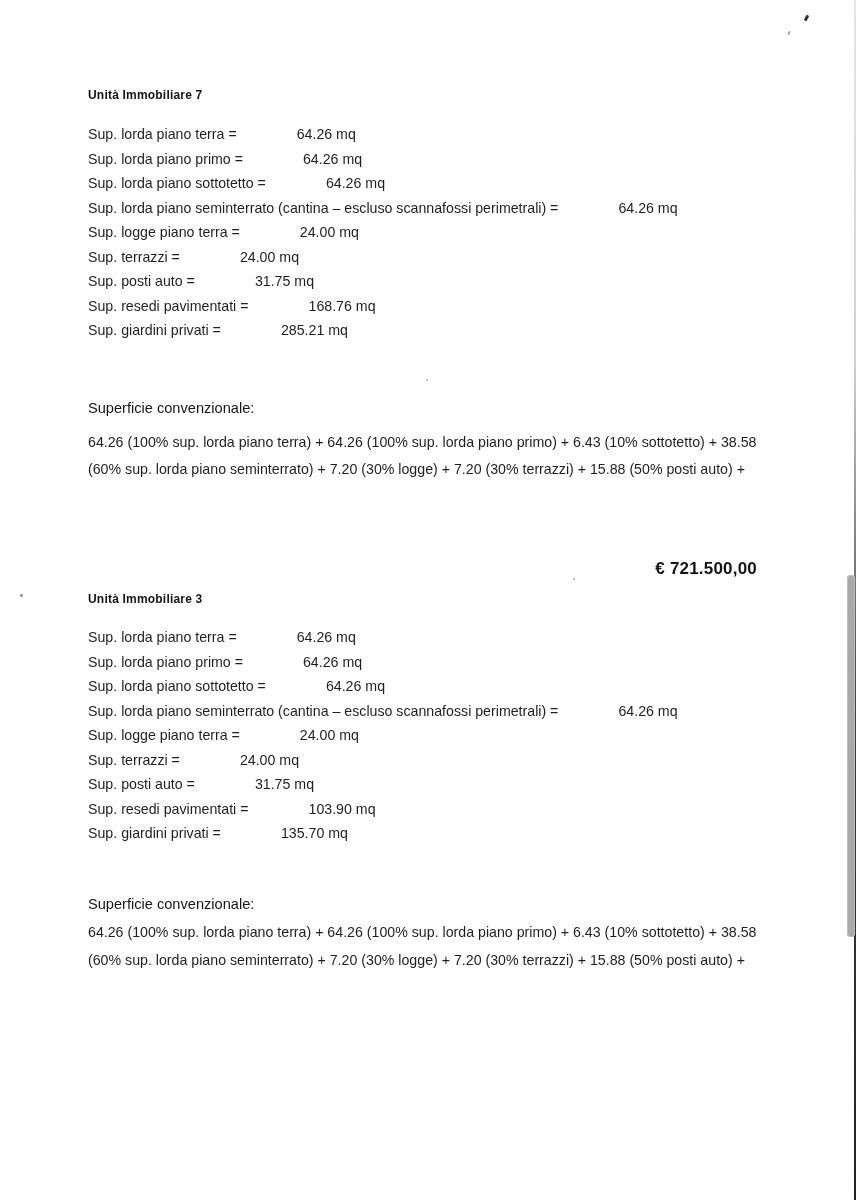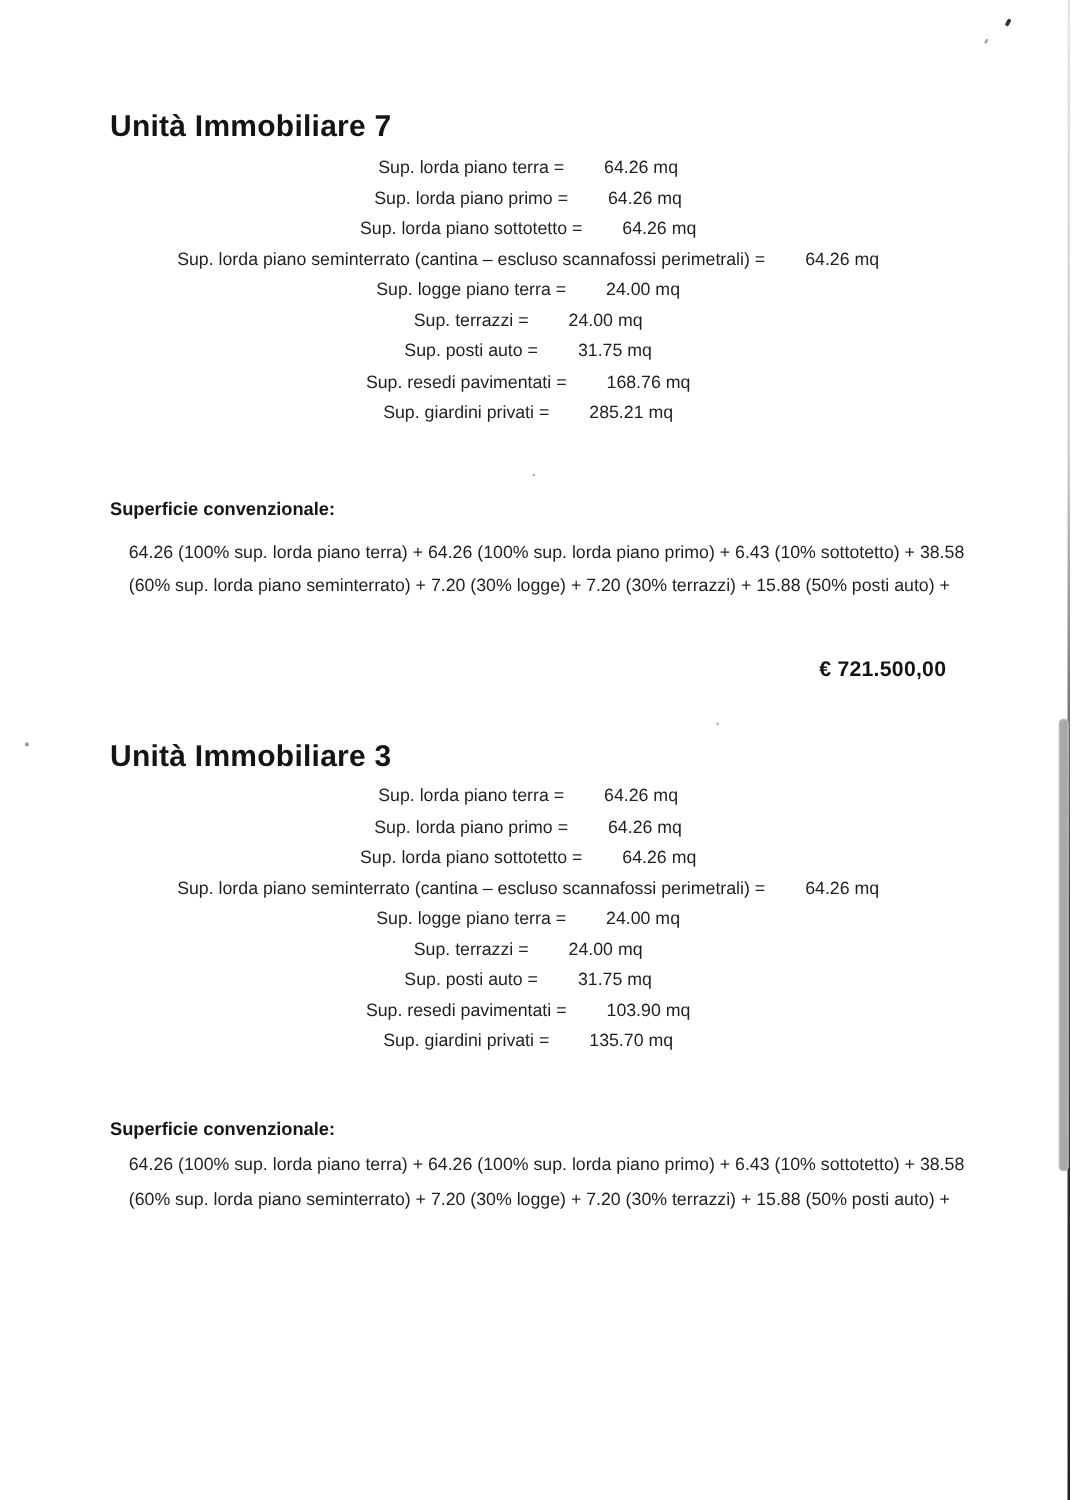--- a/index.html
+++ b/index.html
@@ -7,49 +7,49 @@
     width:858px;height:1200px;
     background:#ffffff;
     overflow:hidden;
     font-family:"Liberation Sans", sans-serif;
     color:#1f1f1f;
     position:relative;
   }
   .sheet{position:absolute;inset:0;}
   .unit-title{
     position:absolute;left:88px;
-    font-size:24px;font-weight:bold;color:#141414;
+    font-size:12px;font-weight:bold;color:#141414;
     letter-spacing:0.2px;
   }
   .rows{
     position:absolute;left:88px;width:669px;
   }
   .row{
-    display:flex;justify-content:center;align-items:baseline;
-    height:24.5px;line-height:24.5px;font-size:14.2px;
+    display:flex;justify-content:flex-start;align-items:baseline;
+    height:24.5px;line-height:24.5px;font-size:14.2px;gap:28px;
   }
   .row .lbl{white-space:nowrap;}
   .row .val{white-space:nowrap;text-align:right;margin-left:32px;}
   .conv-head{
     position:absolute;left:88px;
-    font-size:14.6px;font-weight:bold;color:#161616;
+    font-size:14.6px;font-weight:normal;color:#161616;
   }
   .conv-para{
     position:absolute;left:88px;width:680px;
     font-size:14.2px;
-    margin-left:15px;
   }
   .conv-line{white-space:nowrap;}
   .u7 .conv-line{line-height:26.5px;}
   .u8 .conv-line{line-height:28px;}
   .conv-total{font-weight:bold;color:#141414;}
   .price{
     position:absolute;left:88px;width:669px;
     text-align:right;font-size:17px;font-weight:bold;color:#141414;
     letter-spacing:0.2px;
+    margin-top:33px;
   }
   
   .edge-line{
     position:absolute;top:0;right:2px;width:2px;height:1200px;
     background:linear-gradient(to bottom,
       rgba(0,0,0,0.10) 0%, rgba(0,0,0,0.18) 30%,
       rgba(0,0,0,0.55) 48%, rgba(40,40,40,0.9) 60%, #222 100%);
   }
   
   .scroll-thumb{

